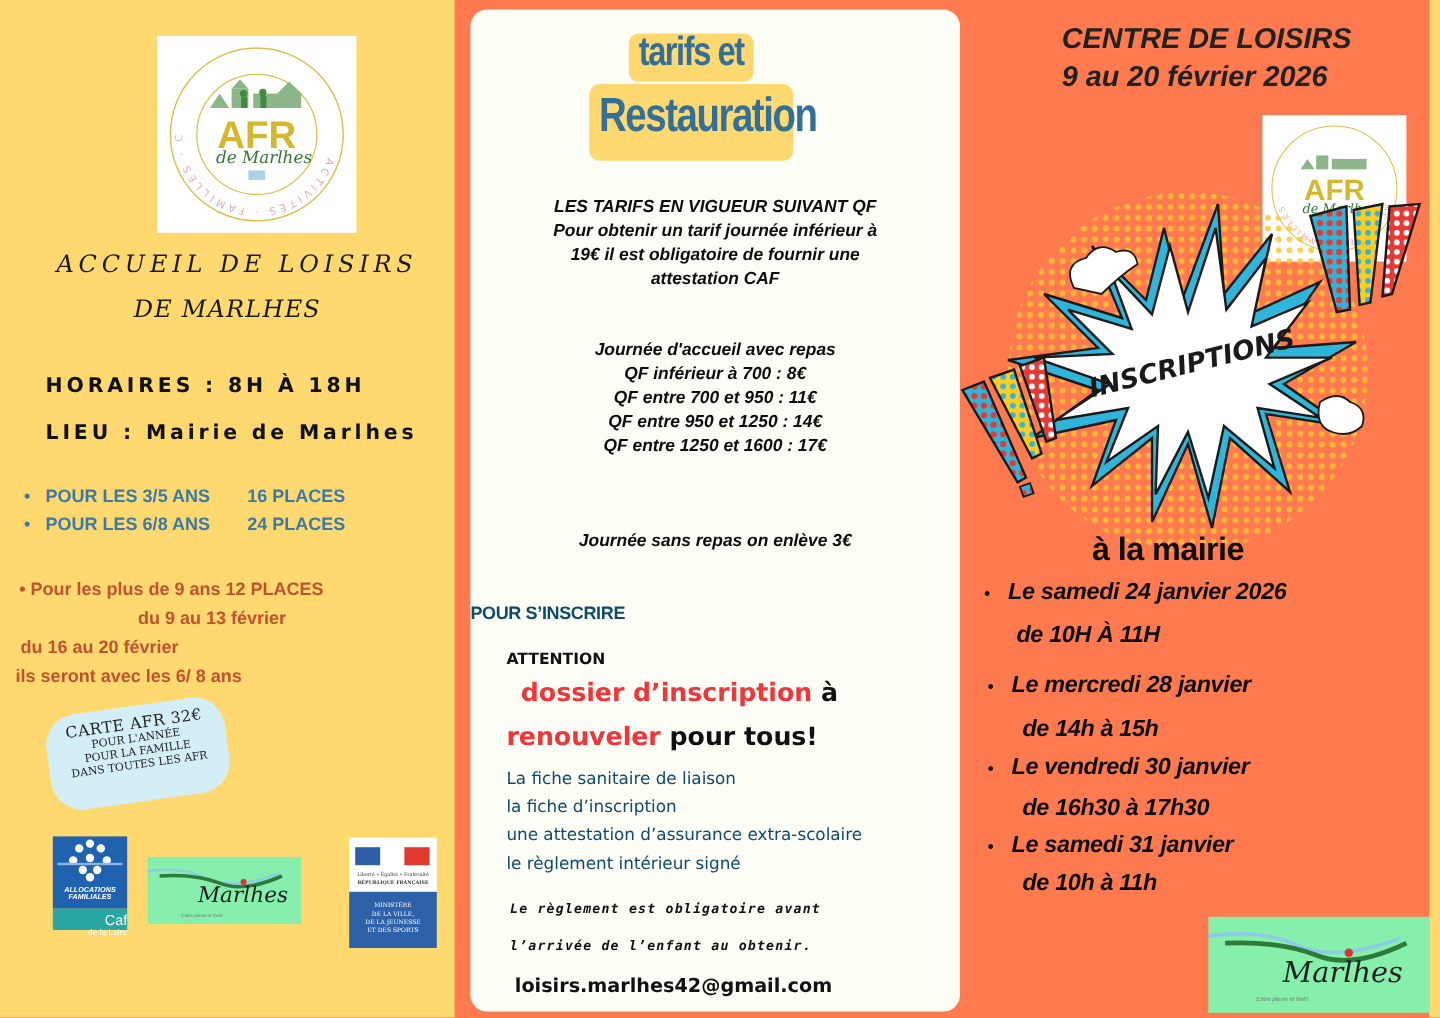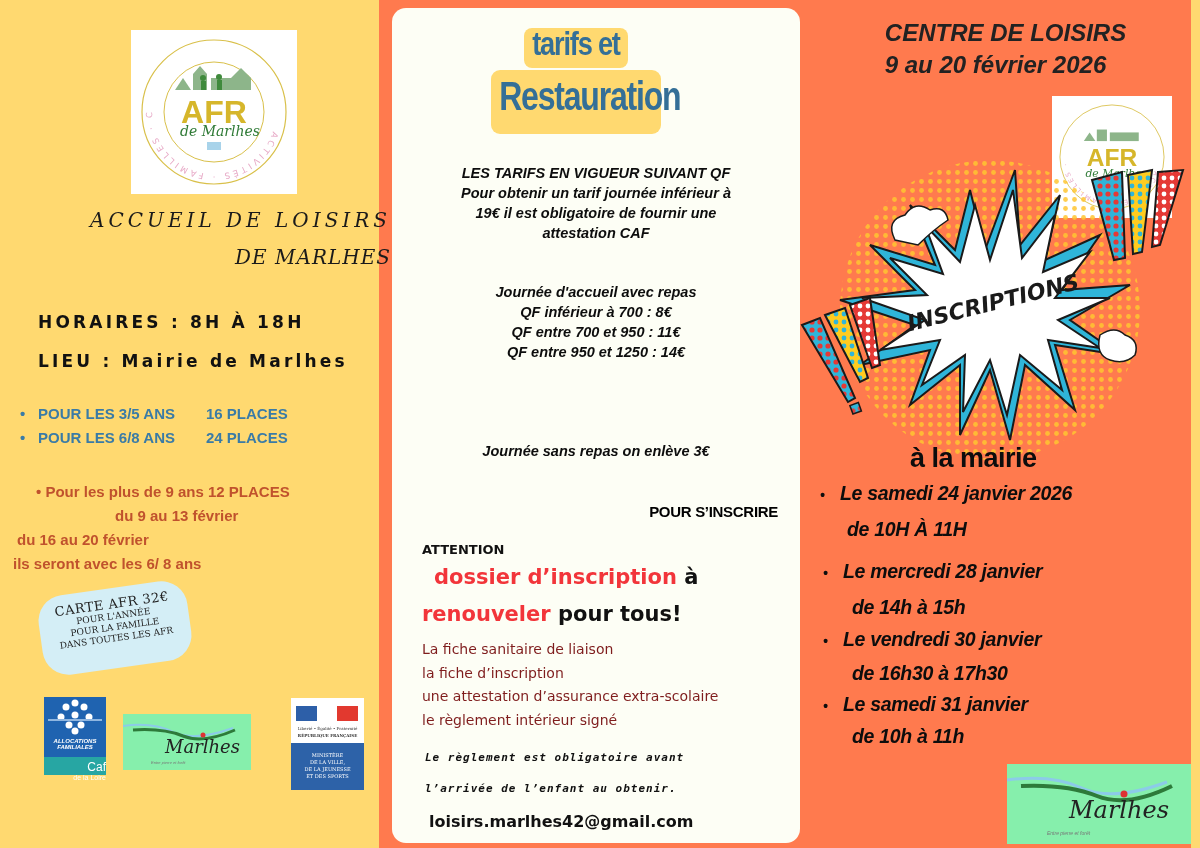--- a/index.html
+++ b/index.html
@@ -9,35 +9,35 @@
   .panel-left { position: absolute; left: 0; top: 0; width: 379px; height: 848px; background: #ffd970; }
   .panel-mid-bg { position: absolute; left: 379px; top: 0; width: 812px; height: 848px; background: #ff7a4e; }
   .panel-right-strip { position: absolute; left: 1191px; top: 0; width: 9px; height: 848px; background: #ffd970; }
 
   .card { position: absolute; left: 392px; top: 8px; width: 408px; height: 835px; background: #fdfef5; border-radius: 14px; }
 
   
   .afr-logo { position: absolute; background: #fff; }
   .afr-logo svg { width: 100%; height: 100%; display: block; }
 
-  .left-title { position: absolute; left: 12px; width: 379px; text-align: right; font-family: "DejaVu Serif", serif; font-style: italic; color: #1a1a1a; }
+  .left-title { position: absolute; left: 0; width: 379px; text-align: center; font-family: "DejaVu Serif", serif; font-style: italic; color: #1a1a1a; }
   .lt1 { top: 208px; font-size: 20px; letter-spacing: 4px; padding-left: 16px; }
   .lt2 { top: 245px; font-size: 20px; letter-spacing: 1px; }
 
   .info-line { position: absolute; left: 38px; font-family: "DejaVu Sans", sans-serif; font-weight: bold; font-size: 17px; color: #111; letter-spacing: 3.2px; text-align: right; }
   .horaires { top: 312px; }
   .lieu { top: 351px; }
 
   .blue-list { position: absolute; left: 20px; top: 402px; color: #3a7ba6; font-weight: bold; font-size: 15px; line-height: 24px; }
   .blue-list .row { display: flex; }
   .blue-list .bullet { width: 18px; }
   .blue-list .age { width: 168px; }
 
   .red-block { position: absolute; left: 0; top: 480px; width: 379px; color: #c0522d; font-weight: bold; font-size: 15px; line-height: 24px; }
-  .red-block .l1 { padding-left: 36px; }
+  .red-block .l1 { padding-left: 16px; }
   .red-block .l2 { padding-left: 115px; }
   .red-block .l3 { padding-left: 17px; }
   .red-block .l4 { padding-left: 13px; }
 
   .carte { position: absolute; left: 40px; top: 588px; width: 150px; height: 80px; background: #d4eef6; border-radius: 26px; transform: rotate(-8deg); text-align: center; font-family: "DejaVu Serif", serif; color: #222; padding-top: 8px; }
   .carte .ct { font-size: 13px; letter-spacing: 0.5px; }
   .carte .cs { font-size: 9px; line-height: 11px; }
 
   .logo-caf { position: absolute; left: 44px; top: 697px; width: 62px; height: 90px; }
   .logo-caf .top { height: 60px; background: #1f63b0; color: #fff; text-align: center; font-size: 6px; font-weight: bold; font-style: italic; position: relative; }
@@ -61,28 +61,28 @@
   .tb1 { left: 524px; top: 28px; width: 104px; height: 40px; background: #ffd970; border-radius: 8px; }
   .tb2 { left: 491px; top: 70px; width: 170px; height: 64px; background: #ffd970; border-radius: 9px; }
   .tb-text { position: absolute; left: 491px; width: 170px; text-align: center; color: #346f97; font-family: "Liberation Sans Narrow", "Liberation Sans", sans-serif; font-weight: bold; letter-spacing: -1.5px; transform: scaleX(0.8); }
   .tbt1 { top: 24px; font-size: 34px; }
   .tbt2 { top: 74px; font-size: 40px; left: 480px; width: 192px; }
 
   .mid-text { position: absolute; left: 392px; width: 408px; text-align: center; font-weight: bold; font-style: italic; color: #0d0d0d; }
   .intro { top: 163px; font-size: 14.5px; line-height: 20px; }
   .prices { top: 282px; font-size: 14.5px; line-height: 20px; }
   .sans { top: 443px; font-size: 14.5px; }
-  .pour-inscrire { position: absolute; left: 392px; width: 386px; top: 503px; text-align: right; font-weight: bold; font-size: 15px; color: #000000; letter-spacing: -0.3px; }
+  .pour-inscrire { position: absolute; left: 392px; width: 386px; top: 503px; text-align: left; font-weight: bold; font-size: 15px; color: #0c4a6e; letter-spacing: -0.3px; }
 
   .attention { position: absolute; left: 422px; top: 542px; font-family: "DejaVu Sans", sans-serif; font-weight: bold; font-size: 13px; color: #111; }
   .dossier { position: absolute; left: 434px; top: 565px; font-family: "DejaVu Sans", sans-serif; font-weight: bold; font-size: 21px; }
   .renouv { position: absolute; left: 422px; top: 602px; font-family: "DejaVu Sans", sans-serif; font-weight: bold; font-size: 21px; }
   .red { color: #f2353a; }
   .blk { color: #111; }
-  .docs { position: absolute; left: 422px; top: 638px; font-family: "DejaVu Sans", sans-serif; font-size: 14px; line-height: 23.5px; color: #7f1d1d; }
+  .docs { position: absolute; left: 422px; top: 638px; font-family: "DejaVu Sans", sans-serif; font-size: 14px; line-height: 23.5px; color: #0c4a6e; }
   .reglement { position: absolute; left: 425px; top: 742px; font-family: "DejaVu Sans Mono", monospace; font-style: italic; font-weight: bold; font-size: 11px; line-height: 31px; color: #111; letter-spacing: 1px; }
   .email { position: absolute; left: 429px; top: 812px; font-family: "DejaVu Sans", sans-serif; font-weight: bold; font-size: 16px; color: #111; }
 
   
   .right-title { position: absolute; left: 800px; width: 391px; text-align: center; font-weight: bold; font-style: italic; color: #222; font-size: 24px; }
   .rt1 { top: 19px; left: 810px; }
   .rt2 { top: 51px; left: 800px; }
 
   .burst-wrap { position: absolute; left: 800px; top: 150px; width: 391px; height: 310px; }
   .burst-wrap svg { width: 100%; height: 100%; display: block; }
@@ -223,20 +223,21 @@
   <div>Pour obtenir un tarif journée inférieur à</div>
   <div>19€ il est obligatoire de fournir une</div>
   <div>attestation CAF</div>
 </div>
 
 <div class="mid-text prices">
   <div>Journée d'accueil avec repas</div>
   <div>QF inférieur à 700 : 8€</div>
   <div>QF entre 700 et 950 : 11€</div>
   <div>QF entre 950 et 1250 : 14€</div>
+  <div>QF entre 1250 et 1600 : 17€</div>
 </div>
 
 <div class="mid-text sans">Journée sans repas on enlève 3€</div>
 
 <div class="pour-inscrire">POUR S’INSCRIRE</div>
 
 <div class="attention">ATTENTION</div>
 <div class="dossier">
   <span class="red">dossier d’inscription</span><span class="blk"> à</span>
 </div>

